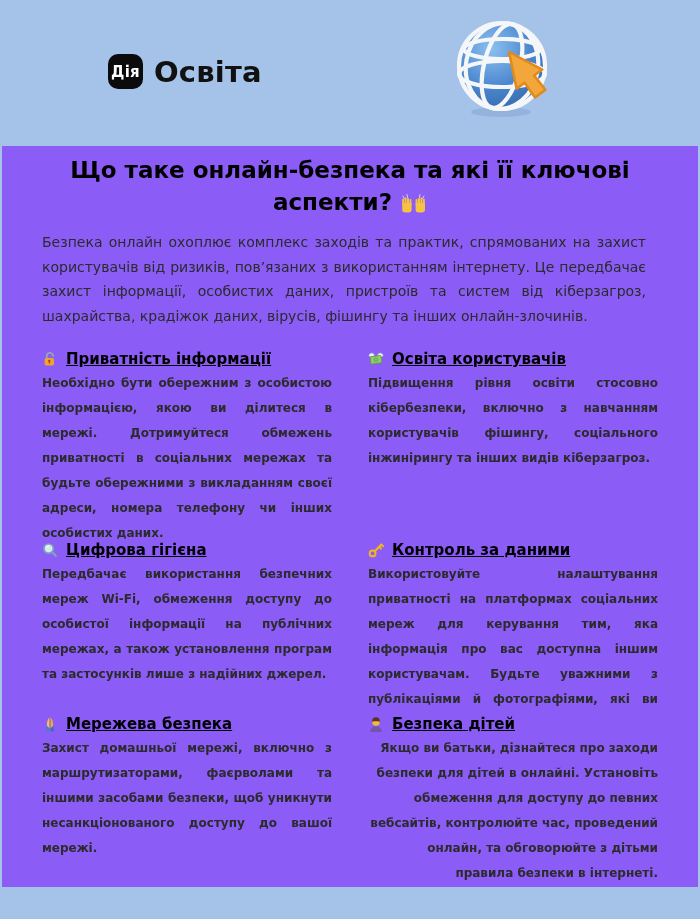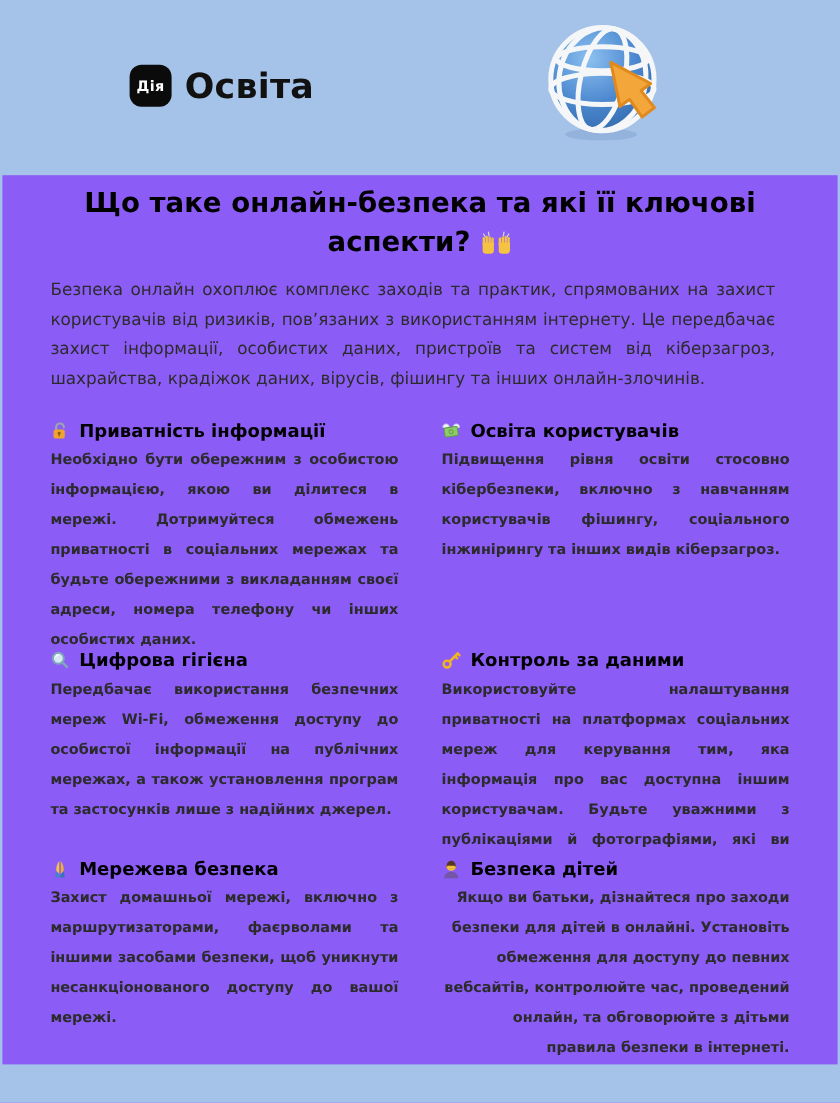--- a/index.html
+++ b/index.html
@@ -7,21 +7,21 @@
     width:700px;height:919px;position:relative;overflow:hidden;
     background:#a5c3e9;
     font-family:"DejaVu Sans","Liberation Sans",sans-serif;
   }
   
   .header{position:absolute;left:0;top:0;width:700px;height:146px;}
   .logo-row{position:absolute;left:108px;top:54px;display:flex;align-items:center;}
   .logo-badge{
     width:35px;height:35px;background:#0b0b0b;border-radius:10px;
     display:flex;align-items:center;justify-content:center;
-    color:#ffffff;font-size:12px;font-weight:bold;letter-spacing:.3px;
+    color:#ffffff;font-size:15px;font-weight:bold;letter-spacing:.3px;
   }
   .logo-text{margin-left:11px;font-size:29px;font-weight:bold;color:#111;letter-spacing:.2px;}
   .globe-wrap{position:absolute;left:452px;top:8px;width:120px;height:120px;}
   
   .sheet{
     position:absolute;left:2px;right:2px;top:146px;bottom:32px;
     background:#8b5cf6;
   }
   .content{padding:6px 40px 0 40px;color:#2b2b2b;}
   .doc-title{
@@ -37,21 +37,21 @@
   }
   
   .grid{
     margin-top:22px;
     display:grid;grid-template-columns:1fr 1fr;column-gap:36px;
     grid-template-rows:191px 174px auto;
   }
   .section{overflow:hidden;}
   .sec-head{display:flex;align-items:center;margin:0 0 3px 0;}
   .sec-icon{width:16px;height:16px;margin-right:8px;flex:0 0 auto;}
-  .sec-title{font-size:15px;font-weight:bold;color:#000;}
+  .sec-title{font-size:15px;font-weight:bold;color:#000;text-decoration:underline;}
   .sec-body{font-size:12px;line-height:25px;text-align:justify;margin:0;font-weight:bold;}
   .section.ragged .sec-body{text-align:right;}
 </style>
 </head>
 <body>
 
 <div class="header">
   <div class="logo-row">
     <div class="logo-badge">
       <span>Дія</span>

